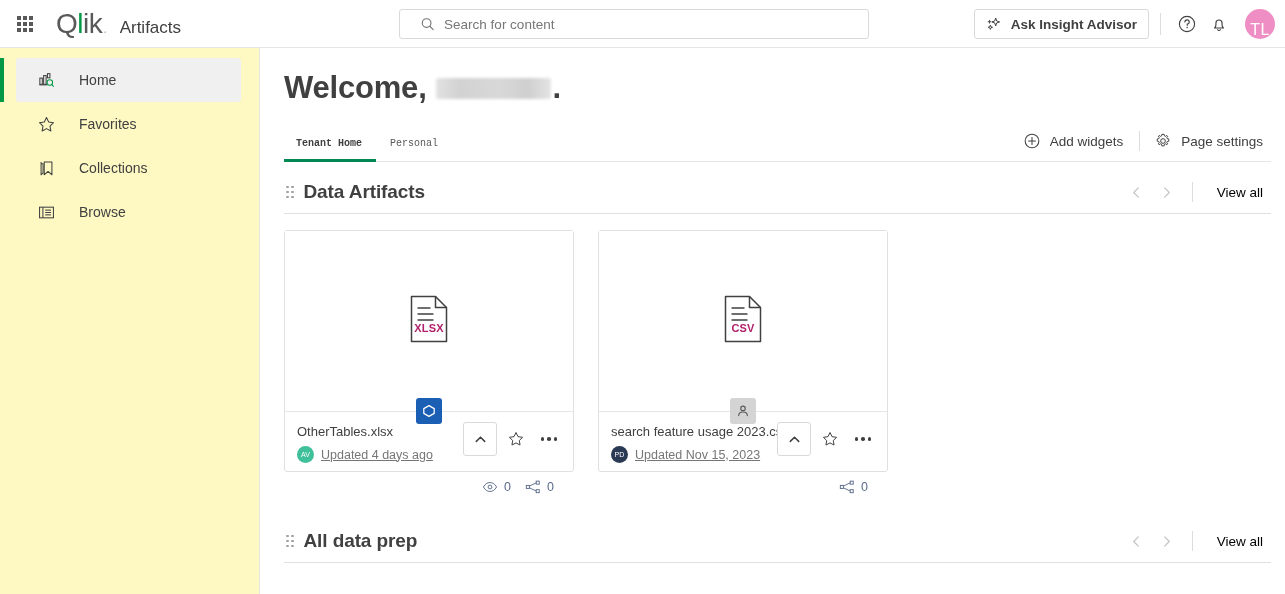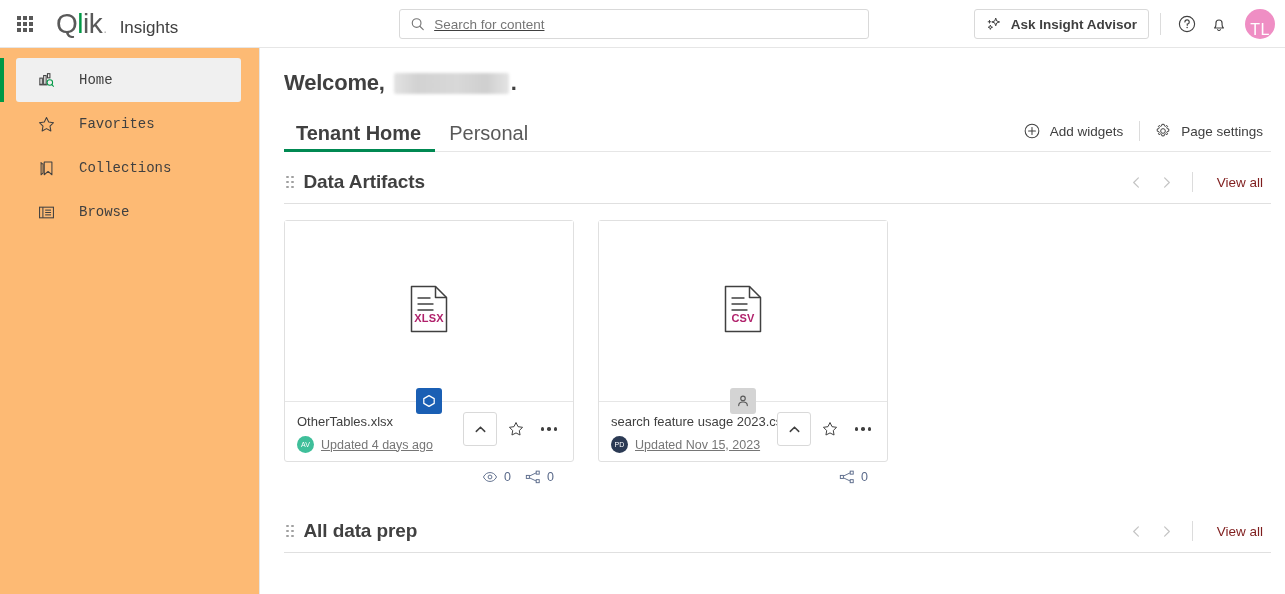--- a/index.html
+++ b/index.html
@@ -41,23 +41,22 @@
   }
 
   .search-wrap {
     position: absolute; left: 399px; top: 9px;
     width: 470px; height: 30px;
   }
   .search-box {
     width: 100%; height: 100%;
     border: 1px solid #d9d9d9; border-radius: 3px;
     background: #fff;
-    display: flex; align-items: center; padding: 0 10px;
+    display: flex; align-items: center; padding: 0 20px;
     cursor: text;
-    text-decoration: underline;
   }
   .search-input {
     border: 0; outline: none; background: transparent;
     font-family: "Liberation Sans", sans-serif;
     font-size: 13.5px; color: #404040;
     margin-left: 9px; width: 100%;
   }
   .search-input::placeholder { color: #767676; }
 
   .top-right {
@@ -84,24 +83,23 @@
     font-size: 16px; color: #ffffff; letter-spacing: 0.3px;
     cursor: pointer; margin-left: 9px;
   }
 
   
   .body-wrap { display: flex; height: 546px; }
 
   
   .sidebar {
     width: 260px; flex: 0 0 260px;
-    background: #fdba74;
+    background: #fef9c3;
     border-right: 1px solid #e6e6e6;
     padding-top: 10px;
-    font-family: Liberation Mono, monospace;
   }
   .nav-item {
     position: relative;
     height: 44px; margin: 0 18px 0 16px;
     display: flex; align-items: center;
     padding-left: 20px;
     cursor: pointer; border-radius: 3px;
     color: #404040; font-size: 14px;
   }
   .nav-item.active { background: #f0f0f0; }
@@ -116,21 +114,21 @@
   }
   .nav-label { white-space: nowrap; }
 
   
   .main {
     flex: 1; overflow: hidden; position: relative;
     background: #ffffff;
     padding: 0 14px 0 24px;
   }
   .welcome {
-    font-size: 22px; font-weight: 700; color: #404040;
+    font-size: 31px; font-weight: 700; color: #404040;
     margin-top: 22px; display: flex; align-items: center;
     letter-spacing: -0.2px;
   }
   .redacted {
     display: inline-block; width: 115px; height: 21px;
     margin: 0 2px 0 9px;
     background: linear-gradient(90deg,#e2e2e2,#d2d2d2 20%,#d8d8d8 55%,#cfcfcf 80%,#e4e4e4);
     filter: blur(1.4px);
     border-radius: 2px;
   }
@@ -139,22 +137,23 @@
     display: flex; align-items: flex-end; justify-content: space-between;
     margin-top: 20px;
     border-bottom: 1px solid #e6e6e6;
     height: 36px;
   }
   .tabs { display: flex; height: 100%; }
   .tab {
     position: relative;
     display: flex; align-items: center;
     padding: 0 14px; height: 100%;
-    font-size: 20px; color: #595959; cursor: pointer;
+    font-size: 10px; color: #595959; cursor: pointer;
     white-space: nowrap;
+    font-family: Liberation Mono, monospace;
   }
   .tab:first-child { padding-left: 12px; }
   .tab.active { color: #404040; font-weight: 700; }
   .tab.active::after {
     content: ""; position: absolute; bottom: -1px; left: 0; right: 0;
     height: 3px; background: #008952;
   }
   .page-actions { display: flex; align-items: center; height: 100%; padding-bottom: 5px; }
   .page-act {
     display: flex; align-items: center; gap: 9px;
@@ -172,21 +171,21 @@
   .drag-handle { display: grid; grid-template-columns: repeat(2, 2.5px); gap: 2.5px; cursor: grab; padding: 2px; }
   .drag-handle i { width: 2.5px; height: 2.5px; background: #a0a0a0; display: block; border-radius: 50%; }
   .section-title { font-size: 19px; font-weight: 700; color: #404040; letter-spacing: -0.1px; }
   .section-right { display: flex; align-items: center; gap: 4px; }
   .arrow-btn {
     width: 26px; height: 26px; border: 0; background: transparent;
     display: flex; align-items: center; justify-content: center;
     cursor: pointer; border-radius: 3px;
   }
   .view-all {
-    font-size: 13.5px; color: #7f1d1d; cursor: pointer;
+    font-size: 13.5px; color: #000000; cursor: pointer;
     padding: 4px 8px; border-radius: 3px; margin-left: 6px;
   }
   .sep-v { width: 1px; height: 20px; background: #dcdcdc; margin: 0 6px 0 8px; }
 
   
   .card-row { display: flex; gap: 24px; margin-top: 16px; }
   .card-col { width: 290px; }
   .card {
     width: 290px; height: 242px;
     border: 1px solid #e0e0e0; border-radius: 3px;
@@ -271,21 +270,21 @@
     </span>
   </div>
 
   <div class="brand">
     <span class="qlik-logo">
       <span class="qlik-q">Q</span>
         <span class="qlik-l">l</span>
         <span class="qlik-ik">ik</span>
         <span class="qlik-dot">.</span>
     </span>
-    <span class="app-name">Insights</span>
+    <span class="app-name">Artifacts</span>
   </div>
 
   <div class="search-wrap">
     <div class="search-box">
       <svg width="16" height="16" viewBox="0 0 16 16">
         <circle cx="7" cy="7" r="4.6" fill="none" stroke="#767676" stroke-width="1.2"></circle>
         <line x1="10.4" y1="10.4" x2="14" y2="14" stroke="#767676" stroke-width="1.2" stroke-linecap="round"></line>
       </svg>
       <input class="search-input" type="text" placeholder="Search for content" style="">
     </div>

